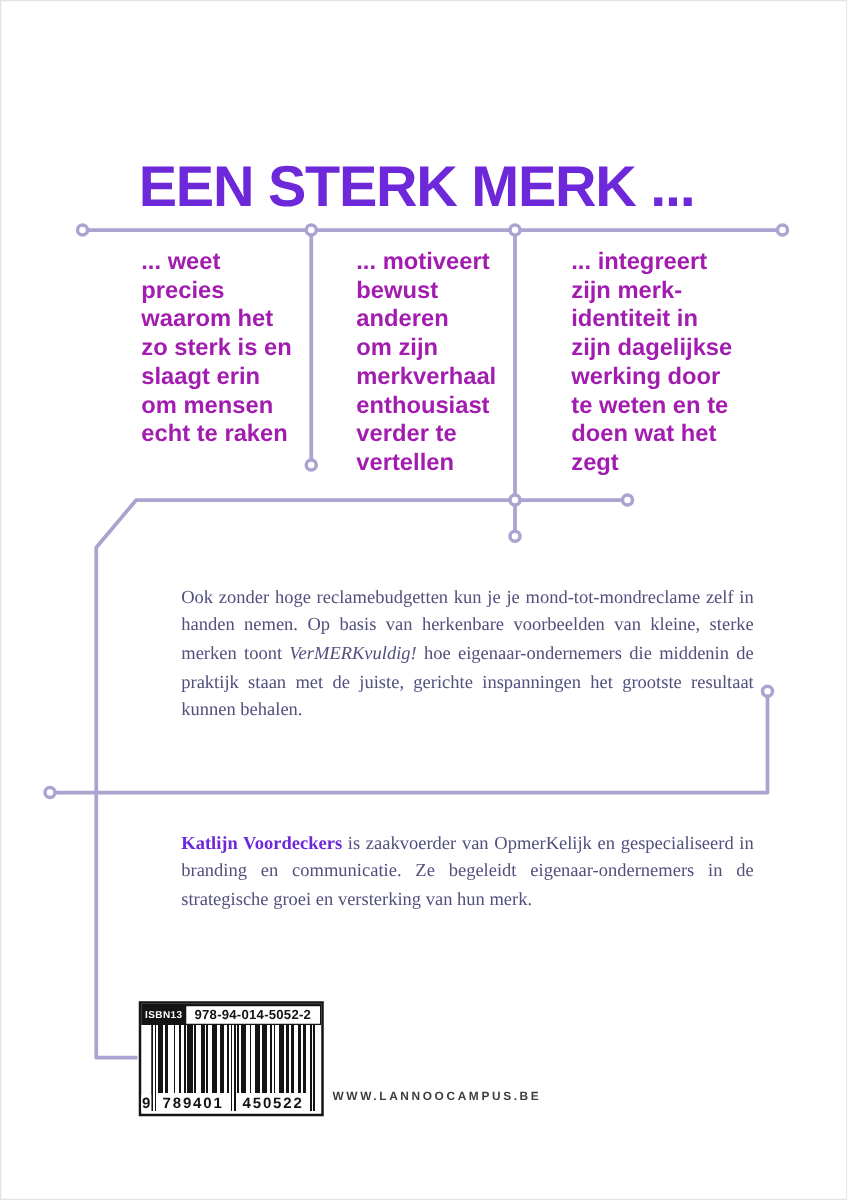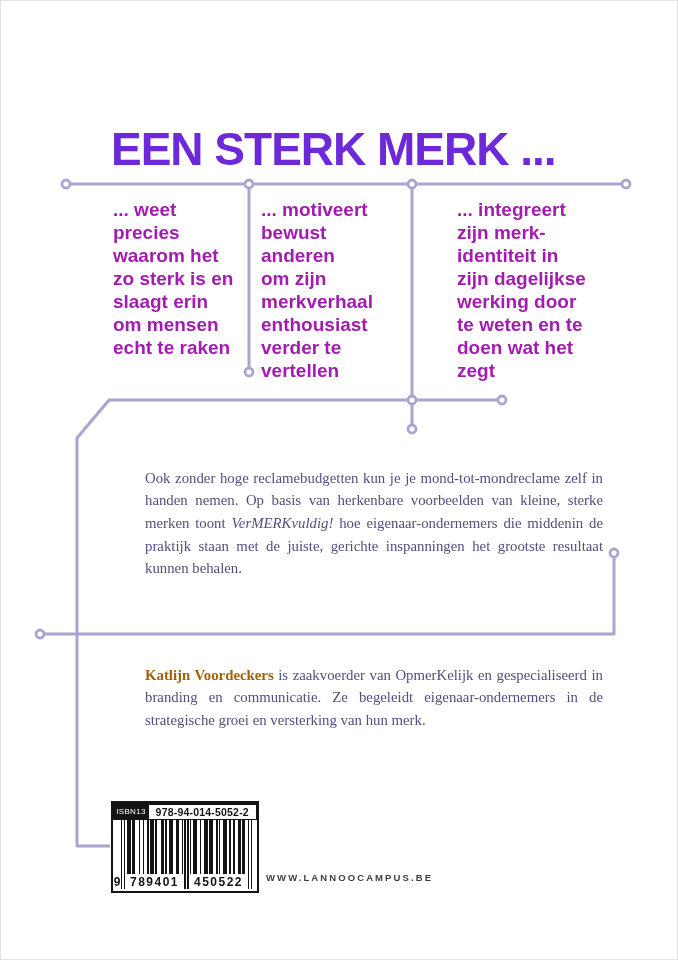--- a/index.html
+++ b/index.html
@@ -12,38 +12,38 @@
   .heading{
     position:absolute;left:110px;top:121px;
     font-family:"Liberation Sans",sans-serif;font-weight:bold;
     font-size:46px;letter-spacing:-1px;color:#6d28d9;white-space:nowrap;
   }
   .col{
     position:absolute;top:197px;width:150px;
     font-family:"Liberation Sans",sans-serif;font-weight:bold;
     font-size:19px;line-height:23px;color:#a21caf;white-space:pre-line;
   }
-  .col1{left:112px;} .col2{left:260px;} .col3{left:456px;}
+  .col1{left:112px;} .col2{left:284px;} .col3{left:456px;}
   .para{
     position:absolute;left:112px;width:458px;
     font-family:"Liberation Serif",serif;
     font-size:14.8px;line-height:22.6px;color:#514f7d;text-align:justify;margin-left:32px;
   }
   .p1{top:451px;} .p2{top:556px;} .pauthor{top:648px;}
   .italic{font-style:italic;}
-  .author-name{color:#a16207;font-weight:bold;}
+  .author-name{color:#6d28d9;font-weight:bold;}
   
   .barcode{
     position:absolute;left:110px;top:800px;width:148px;height:92px;
     background:#fff;border:2px solid #141414;box-sizing:border-box;
   }
   .bc-strip{position:absolute;left:0;top:0;right:0;height:17px;background:#141414;display:flex;align-items:stretch;}
   .bc-label{
     width:36px;display:flex;align-items:center;justify-content:center;
-    color:#fff;font-size:8px;font-weight:normal;letter-spacing:.3px;
+    color:#fff;font-size:8px;font-weight:bold;letter-spacing:.3px;
   }
   .bc-isbn{
     flex:1;margin:1.5px 1.5px 1.5px 0;background:#fff;display:flex;align-items:center;justify-content:center;
     color:#141414;font-size:10.5px;font-weight:bold;letter-spacing:.2px;white-space:nowrap;
   }
   .bc-bars{position:absolute;left:8px;right:5px;top:17px;bottom:2px;}
   .bc-bars svg{width:100%;height:100%;display:block;shape-rendering:crispEdges;}
   .bc-digits{
     position:absolute;left:8px;right:5px;bottom:2px;height:13px;
     font-family:"Liberation Sans",sans-serif;font-weight:bold;font-size:12px;color:#141414;

